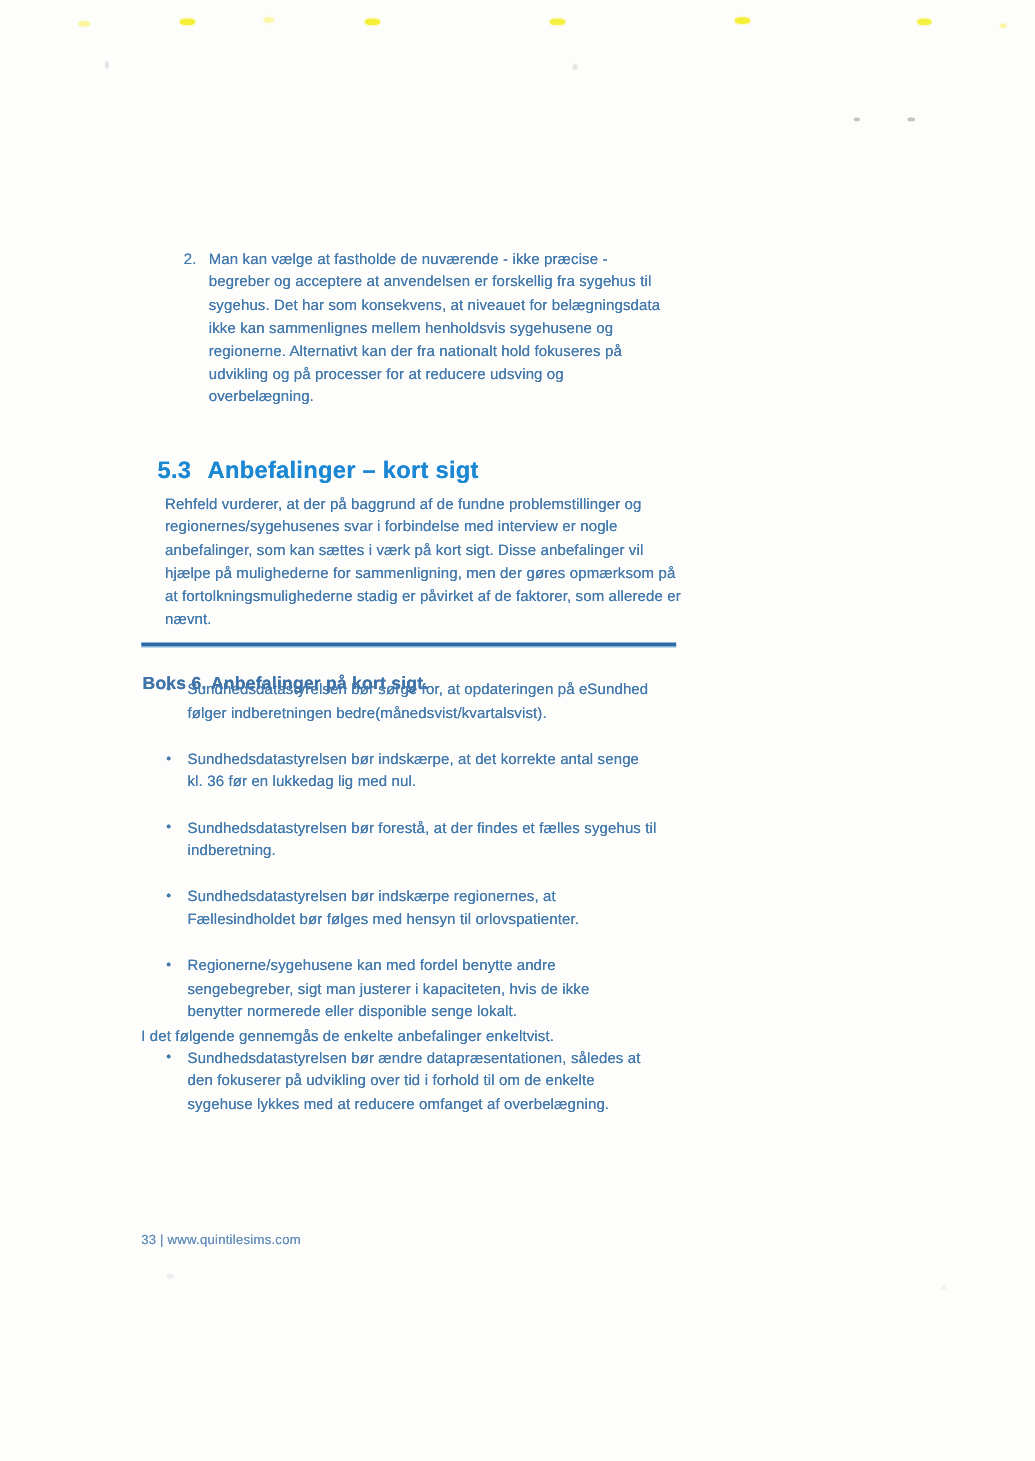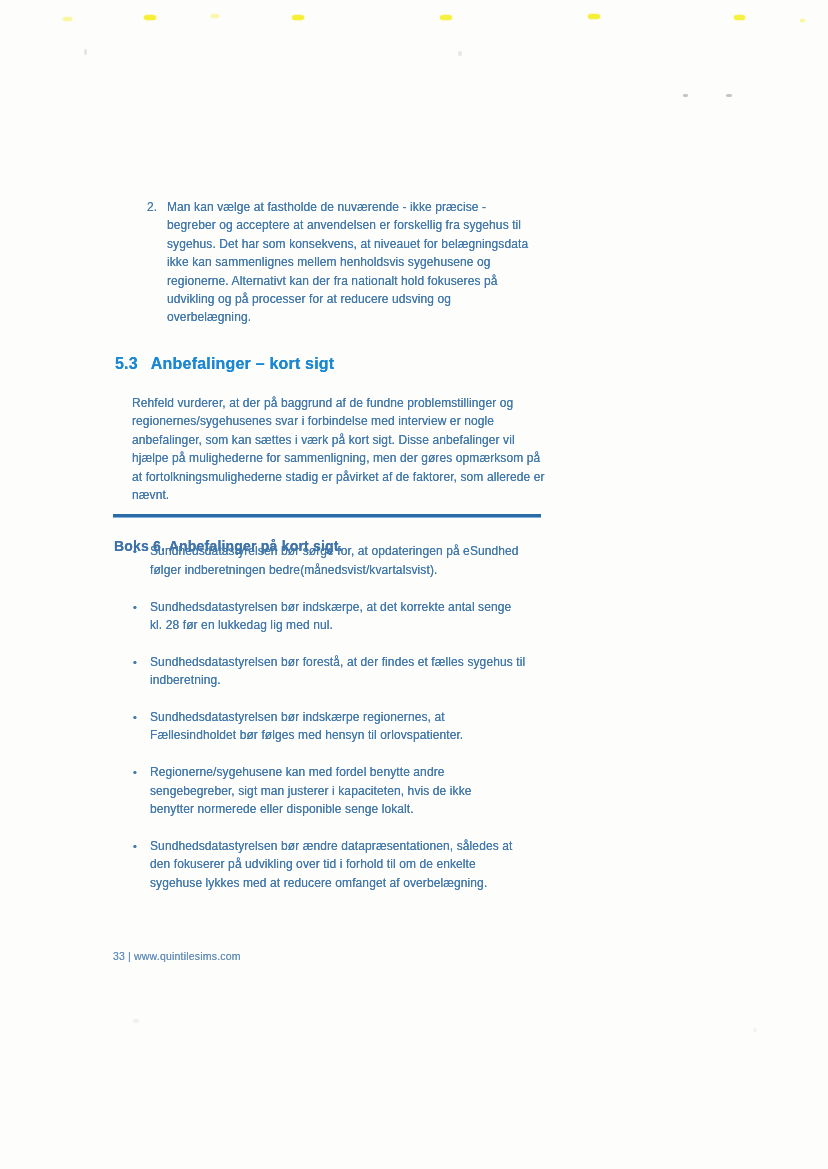--- a/index.html
+++ b/index.html
@@ -26,22 +26,22 @@
     display: flex;
   }
   .numbered-item .num {
     display: inline-block;
     width: 20px;
     flex: 0 0 20px;
   }
   .section-heading {
     position: absolute;
     left: 114px; top: 354px;
-    margin: 1px;
-    font-size: 16px;
+    margin: 12px;
+    font-size: 19px;
     font-weight: bold;
     color: var(--heading_text, #1c88d3);
     text-shadow: 0 0 0.4px currentColor;
     letter-spacing: 0.2px;
   }
   .section-heading .sec-num { margin-right: 13px; }
   .intro {
     position: absolute;
     left: 116px; top: 378px;
     width: 465px;
@@ -77,21 +77,21 @@
   }
   .bullet .btext { flex: 1 1 auto; }
   .closing {
     position: absolute;
     left: 113px; top: 820px;
     width: 460px;
     margin: 0;
   }
   .footer {
     position: absolute;
-    left: 113px; top: 950px;
+    left: 113px; top: 986px;
     font-size: 10.5px;
     letter-spacing: 0.2px;
     color: var(--footer_text, #6690bb);
     text-shadow: 0 0 0.4px currentColor;
   }
   .footer span { margin-right: 3px; }
   .artifact { position: absolute; border-radius: 40%; }
   .artifact.yellow { background: var(--artifact_yellow, #f6ef2d); box-shadow: 0 0 2px var(--artifact_yellow, #f6ef2d); }
   .artifact.gray { background: #b0b0b0; }
   .artifact.gray-faint { background: #cccccc; }
@@ -143,21 +143,21 @@
 
   <div class="bullets scan-text">
     <div class="bullet">
       <span class="marker">•</span>
       <span class="btext">Sundhedsdatastyrelsen bør sørge for, at opdateringen på eSundhed
 følger indberetningen bedre(månedsvist/kvartalsvist).</span>
     </div>
     <div class="bullet">
       <span class="marker">•</span>
       <span class="btext">Sundhedsdatastyrelsen bør indskærpe, at det korrekte antal senge
-kl. 28 før en lukkedag lig med nul.</span>
+kl. 36 før en lukkedag lig med nul.</span>
     </div>
     <div class="bullet">
       <span class="marker">•</span>
       <span class="btext">Sundhedsdatastyrelsen bør forestå, at der findes et fælles sygehus til
 indberetning.</span>
     </div>
     <div class="bullet">
       <span class="marker">•</span>
       <span class="btext">Sundhedsdatastyrelsen bør indskærpe regionernes, at
 Fællesindholdet bør følges med hensyn til orlovspatienter.</span>
@@ -169,18 +169,19 @@
 benytter normerede eller disponible senge lokalt.</span>
     </div>
     <div class="bullet">
       <span class="marker">•</span>
       <span class="btext">Sundhedsdatastyrelsen bør ændre datapræsentationen, således at
 den fokuserer på udvikling over tid i forhold til om de enkelte
 sygehuse lykkes med at reducere omfanget af overbelægning.</span>
     </div>
   </div>
 
+  <p class="closing scan-text">I det følgende gennemgås de enkelte anbefalinger enkeltvist.</p>
 
   <div class="footer">
     <span>33</span><span>|</span><span>www.quintilesims.com</span>
   </div>
 
 </div>
 
 </body></html>

